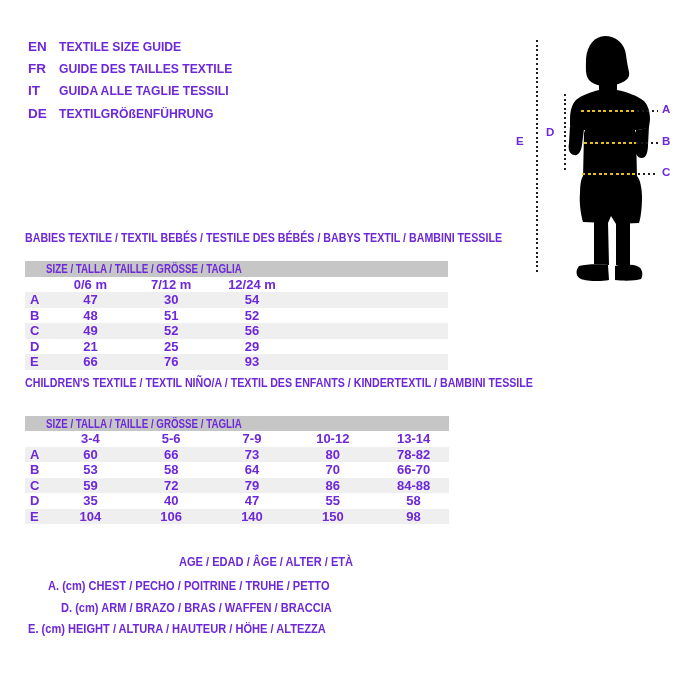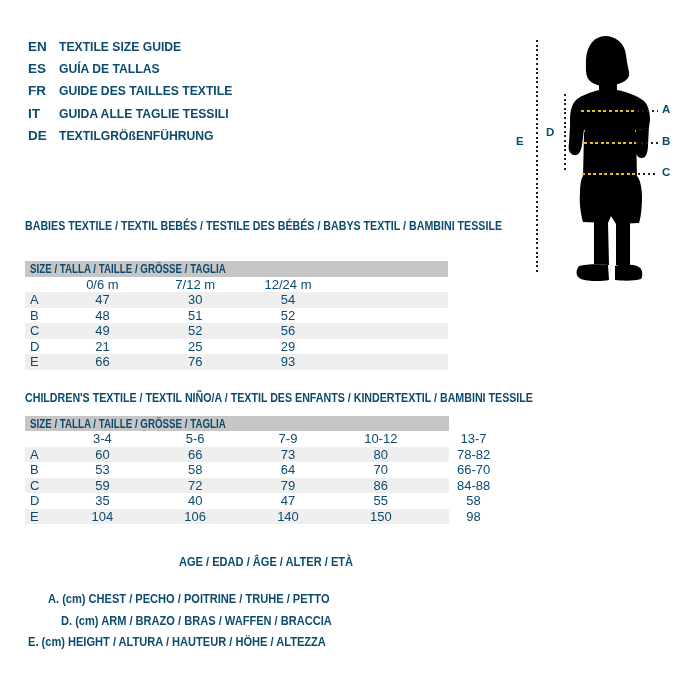--- a/index.html
+++ b/index.html
@@ -1,60 +1,56 @@
 <!DOCTYPE html>
 <html><head>
 <meta charset="utf-8">
 <style>
   html,body{margin:0;padding:0;background:#fff;}
   .page{position:relative;width:700px;height:700px;background:#ffffff;overflow:hidden;
-        font-family:"Liberation Sans",sans-serif;color:#0c4a6e;}
+        font-family:"Liberation Sans",sans-serif;color:#6d28d9;}
   .abs{position:absolute;}
   .cond90{display:inline-block;transform:scaleX(.90);transform-origin:0 50%;white-space:nowrap;}
   .cond82{display:inline-block;transform:scaleX(.82);transform-origin:0 50%;white-space:nowrap;}
   .cond75{display:inline-block;transform:scaleX(.75);transform-origin:0 50%;white-space:nowrap;}
 
   
   .lang-block{left:28px;top:35px;}
   .lang-row{display:flex;height:22.4px;align-items:center;font-size:13.5px;font-weight:700;}
   .lang-code{width:31px;flex:none;}
 
   
   .vdot{width:2px;background:repeating-linear-gradient(180deg,#1d1d1b 0 2px,transparent 2px 4.6px);}
   .mline-y{height:2px;background:repeating-linear-gradient(90deg,#e5bf17 0 3px,transparent 3px 5.6px);}
   .mline-k{height:2px;background:repeating-linear-gradient(90deg,#1d1d1b 0 2px,transparent 2px 5px);}
   .mlabel{font-size:11.5px;font-weight:700;}
 
   
   .sizebar{background:#c6c6c6;height:15.5px;line-height:15.8px;font-size:13px;font-weight:700;
-           padding-left:5px;box-sizing:border-box;}
-  .trow{display:flex;height:15.5px;line-height:15.8px;font-size:13px;font-weight:400;gap:12px;}
+           padding-left:21px;box-sizing:border-box;}
+  .trow{display:flex;height:15.5px;line-height:15.8px;font-size:13px;font-weight:700;}
   .c-lab{width:25px;padding-left:5px;box-sizing:border-box;flex:none;}
   .c-dat{width:80.8px;text-align:center;flex:none;}
   .c-fill{flex:1;}
   .alt{background:#efefef;}
 
   .title{font-size:13px;font-weight:700;line-height:14px;}
 
   
   .legend-line{height:21.8px;line-height:21.8px;font-size:13.5px;font-weight:700;}
 </style>
 </head>
 <body>
 
 <div class="page">
 
   <div class="abs lang-block">
     <div class="lang-row">
       <span class="lang-code">EN</span>
       <span class="cond90">TEXTILE SIZE GUIDE</span>
-    </div>
-    <div class="lang-row">
-      <span class="lang-code">ES</span>
-      <span class="cond90">GUÍA DE TALLAS</span>
     </div>
     <div class="lang-row">
       <span class="lang-code">FR</span>
       <span class="cond90">GUIDE DES TAILLES TEXTILE</span>
     </div>
     <div class="lang-row">
       <span class="lang-code">IT</span>
       <span class="cond90">GUIDA ALLE TAGLIE TESSILI</span>
     </div>
     <div class="lang-row">
@@ -89,21 +85,21 @@
   <div class="abs mlabel" style="left:662px;top:103px;">A</div>
 
   <div class="abs mline-y" style="left:584px;top:142px;width:52px;"></div>
   <div class="abs mline-k" style="left:636px;top:142px;width:22px;"></div>
   <div class="abs mlabel" style="left:662px;top:135px;">B</div>
 
   <div class="abs mline-y" style="left:582px;top:173px;width:56px;"></div>
   <div class="abs mline-k" style="left:638px;top:173px;width:20px;"></div>
   <div class="abs mlabel" style="left:662px;top:166px;">C</div>
 
-  <div class="abs title" style="left:25px;top:219px;">
+  <div class="abs title" style="left:25px;top:231px;">
     <span class="cond82">BABIES TEXTILE / TEXTIL BEBÉS / TESTILE DES BÉBÉS / BABYS TEXTIL / BAMBINI TESSILE</span>
   </div>
 
   <div class="abs sizebar" style="left:25px;top:261px;width:423px;">
     <span class="cond75">SIZE / TALLA / TAILLE / GRÖSSE / TAGLIA</span>
   </div>
 
   <div class="abs" style="left:25px;top:276.5px;width:423px;">
     <div class="trow">
       <span class="c-lab"></span>
@@ -142,36 +138,36 @@
     </div>
     <div class="trow alt">
       <span class="c-lab">E</span>
       <span class="c-dat">66</span>
       <span class="c-dat">76</span>
       <span class="c-dat">93</span>
       <span class="c-fill"></span>
     </div>
   </div>
 
-  <div class="abs title" style="left:25px;top:391px;">
+  <div class="abs title" style="left:25px;top:376px;">
     <span class="cond82">CHILDREN'S TEXTILE / TEXTIL NIÑO/A / TEXTIL DES ENFANTS / KINDERTEXTIL / BAMBINI TESSILE</span>
   </div>
 
   <div class="abs sizebar" style="left:25px;top:415.5px;width:424px;">
     <span class="cond75">SIZE / TALLA / TAILLE / GRÖSSE / TAGLIA</span>
   </div>
 
   <div class="abs" style="left:25px;top:431px;width:424px;">
     <div class="trow">
       <span class="c-lab"></span>
       <span class="c-dat">3-4</span>
       <span class="c-dat">5-6</span>
       <span class="c-dat">7-9</span>
       <span class="c-dat">10-12</span>
-      <span class="c-dat">13-7</span>
+      <span class="c-dat">13-14</span>
     </div>
     <div class="trow alt">
       <span class="c-lab">A</span>
       <span class="c-dat">60</span>
       <span class="c-dat">66</span>
       <span class="c-dat">73</span>
       <span class="c-dat">80</span>
       <span class="c-dat">78-82</span>
     </div>
     <div class="trow">
@@ -205,21 +201,21 @@
       <span class="c-dat">140</span>
       <span class="c-dat">150</span>
       <span class="c-dat">98</span>
     </div>
   </div>
 
   <div class="abs" style="left:28px;top:551px;text-align:right;">
     <div class="legend-line">
       <span class="cond82">AGE / EDAD / ÂGE / ALTER / ETÀ</span>
     </div>
-    <div class="legend-line" style="margin-top:15px;">
+    <div class="legend-line" style="margin-top:2px;">
       <span class="cond82">A. (cm) CHEST / PECHO / POITRINE / TRUHE / PETTO</span>
     </div>
     <div class="legend-line">
       <span class="cond82">D. (cm) ARM / BRAZO / BRAS / WAFFEN / BRACCIA</span>
     </div>
     <div class="legend-line">
       <span class="cond82">E. (cm) HEIGHT / ALTURA / HAUTEUR / HÖHE / ALTEZZA</span>
     </div>
   </div>
 

